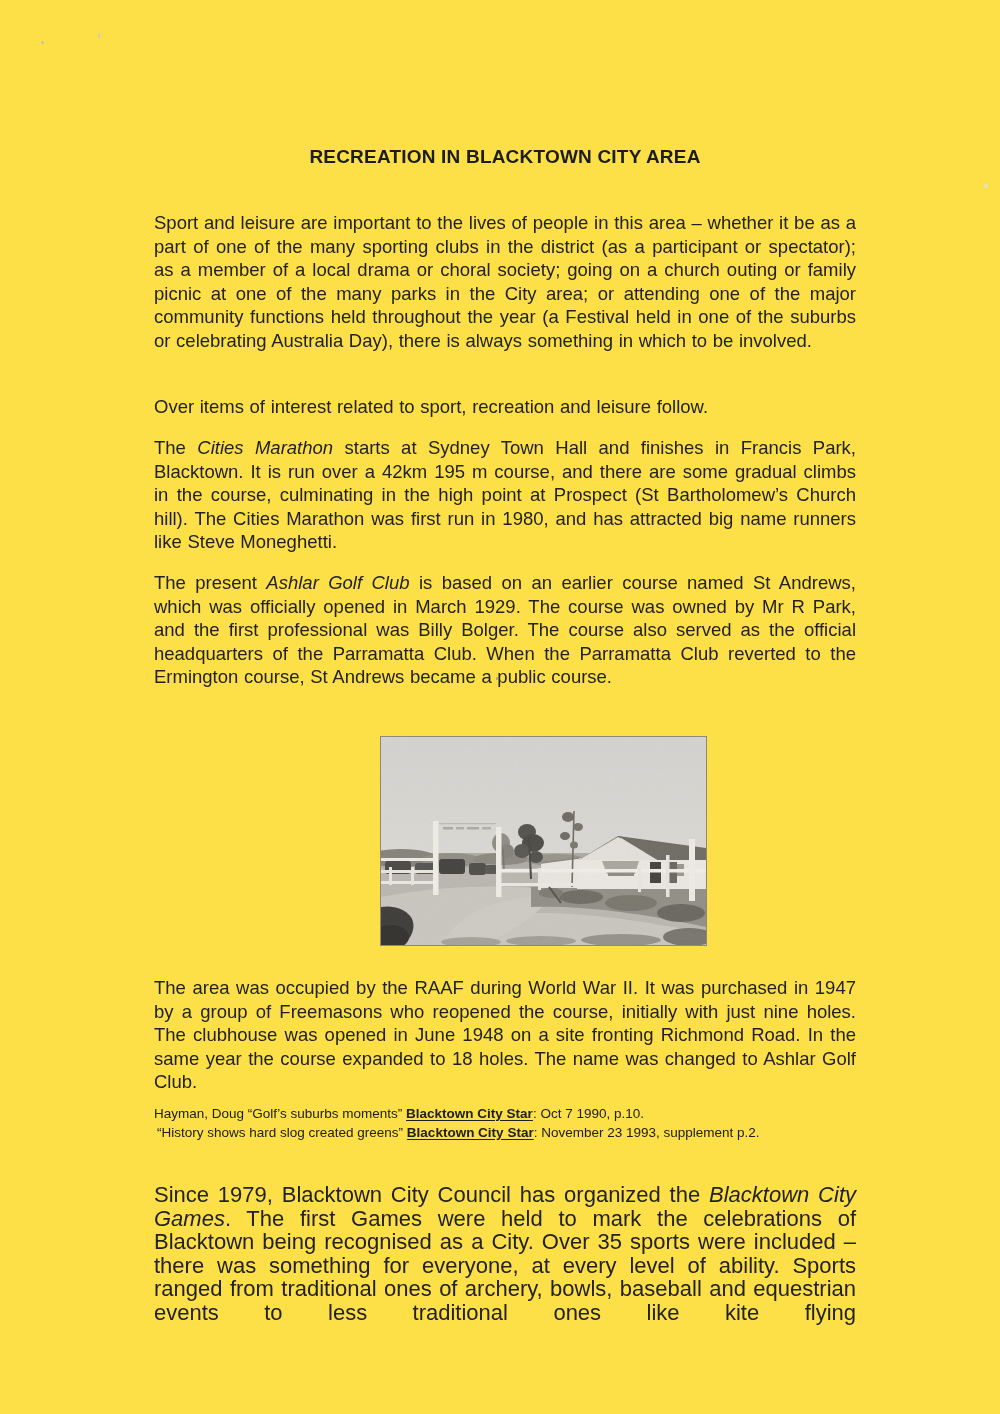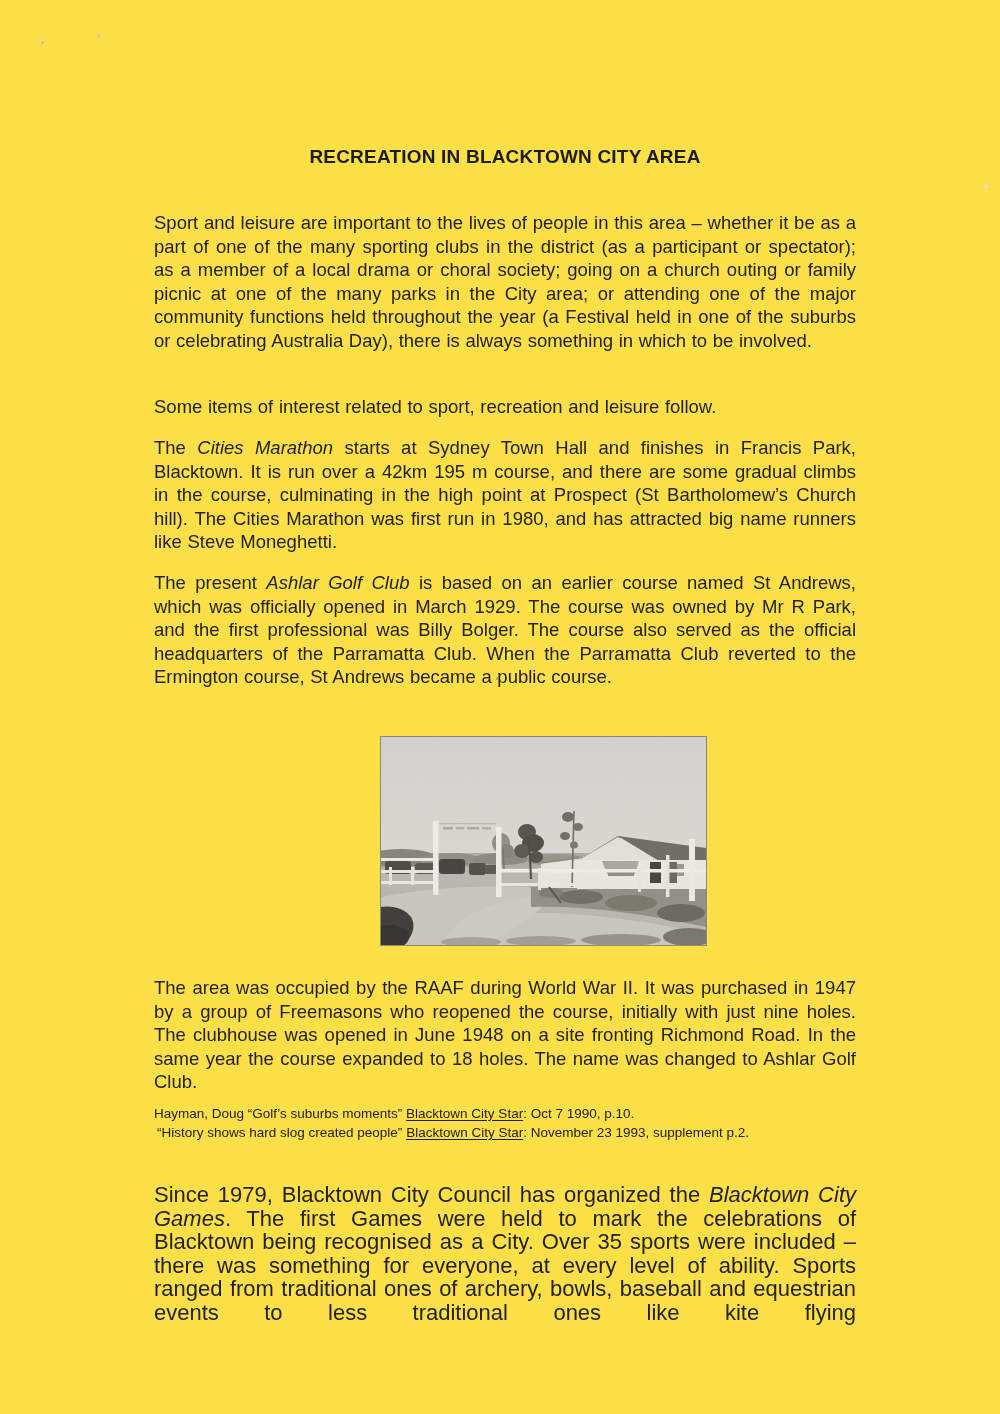--- a/index.html
+++ b/index.html
@@ -47,21 +47,21 @@
   .photo-caption {
     top: 930px;
     text-align: center;
     font-style: italic;
     font-size: 18.5px;
     color: #242424;
   }
   .citations { top: 1105px; font-size: 13.5px; line-height: 18.5px; color: #202020; }
   .cite { white-space: nowrap; }
   .cite-2 { padding-left: 3px; }
-  .underlined { text-decoration: underline; text-underline-offset: 2px; }
+  .underlined { text-decoration: underline; text-underline-offset: 2px; font-weight: bold; }
   .speck { position: absolute; border-radius: 50%; }
   .speck-1 { left: 41px;  top: 41px;  width: 3px; height: 3px; background: #bfbfbf; }
   .speck-2 { left: 98px;  top: 33px;  width: 2px; height: 5px; background: #c9c9c9; }
   .speck-3 { left: 984px; top: 184px; width: 4px; height: 4px; background: #e0e0e0; }
   .speck-4 { left: 496px; top: 677px; width: 2px; height: 3px; background: #9b9b9b; }
   i, em { font-style: italic; }
 </style>
 </head>
 <body>
 
@@ -69,21 +69,21 @@
 
   <div class="speck speck-1"></div>
   <div class="speck speck-2"></div>
   <div class="speck speck-3"></div>
   <div class="speck speck-4"></div>
 
   <h1 class="tblock doc-title">RECREATION IN BLACKTOWN CITY AREA</h1>
 
   <p class="tblock body-par pos-intro">Sport and leisure are important to the lives of people in this area – whether it be as a part of one of the many sporting clubs in the district (as a participant or spectator); as a member of a local drama or choral society; going on a church outing or family picnic at one of the many parks in the City area; or attending one of the major community functions held throughout the year (a Festival held in one of the suburbs or celebrating Australia Day), there is always something in which to be involved.</p>
 
-  <p class="tblock body-par pos-some">Some items of interest related to sport, recreation and leisure follow.</p>
+  <p class="tblock body-par pos-some">Over items of interest related to sport, recreation and leisure follow.</p>
 
   <p class="tblock body-par pos-marathon"><span>The </span><i>Cities Marathon</i><span> starts at Sydney Town Hall and finishes in Francis Park, Blacktown. It is run over a 42km 195 m course, and there are some gradual climbs in the course, culminating in the high point at Prospect (St Bartholomew’s Church hill). The Cities Marathon was first run in 1980, and has attracted big name runners like Steve Moneghetti.</span></p>
 
   <p class="tblock body-par pos-ashlar"><span>The present </span><i>Ashlar Golf Club</i><span> is based on an earlier course named St Andrews, which was officially opened in March 1929. The course was owned by Mr R Park, and the first professional was Billy Bolger. The course also served as the official headquarters of the Parramatta Club. When the Parramatta Club reverted to the Ermington course, St Andrews became a public course.</span></p>
 
   <figure class="photo-frame">
     <svg viewBox="0 0 325 208" width="325" height="208" preserveAspectRatio="none">
       <defs>
         <linearGradient id="sky" x1="0" y1="0" x2="0" y2="1">
           <stop offset="0" stop-color="#d3d2ce"></stop>
@@ -198,18 +198,18 @@
 
       <rect width="325" height="208" fill="#9a9890" opacity="0.28" filter="url(#grain)"></rect>
     </svg>
   </figure>
 
 
   <p class="tblock body-par pos-raaf">The area was occupied by the RAAF during World War II. It was purchased in 1947 by a group of Freemasons who reopened the course, initially with just nine holes. The clubhouse was opened in June 1948 on a site fronting Richmond Road. In the same year the course expanded to 18 holes. The name was changed to Ashlar Golf Club.</p>
 
   <div class="tblock citations">
     <div class="cite"><span>Hayman, Doug “Golf’s suburbs moments” </span><span class="underlined">Blacktown City Star</span><span>: Oct 7 1990, p.10.</span></div>
-    <div class="cite cite-2"><span>“History shows hard slog created people” </span><span class="underlined">Blacktown City Star</span><span>: November 23 1993, supplement p.2.</span></div>
+    <div class="cite cite-2"><span>“History shows hard slog created greens” </span><span class="underlined">Blacktown City Star</span><span>: November 23 1993, supplement p.2.</span></div>
   </div>
 
   <p class="tblock body-par pos-games"><span>Since 1979, Blacktown City Council has organized the </span><i>Blacktown City Games</i><span>. The first Games were held to mark the celebrations of Blacktown being recognised as a City. Over 35 sports were included – there was something for everyone, at every level of ability. Sports ranged from traditional ones of archery, bowls, baseball and equestrian events to less traditional ones like kite flying</span></p>
 
 </div>
 
 </body></html>

